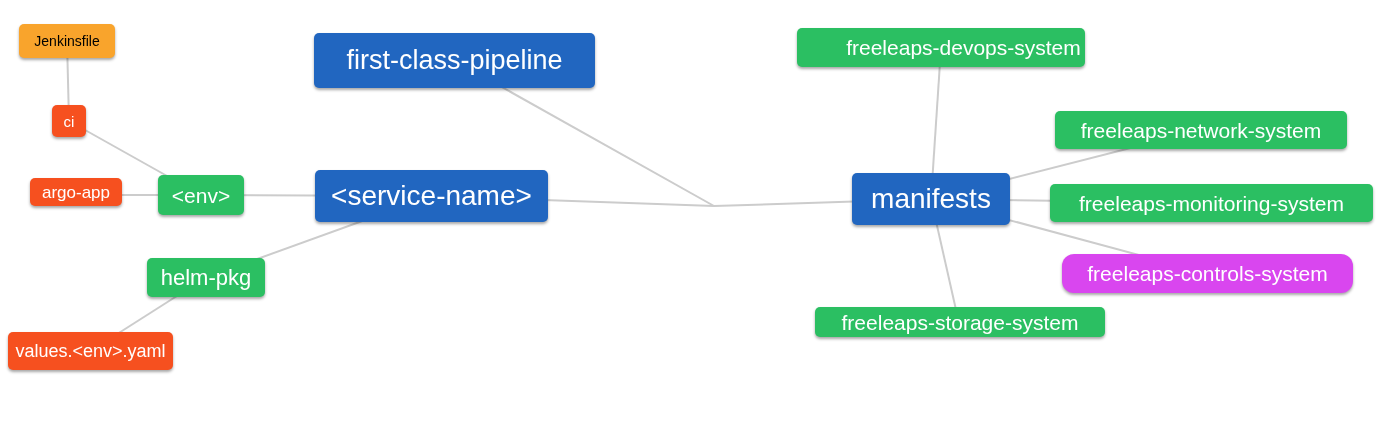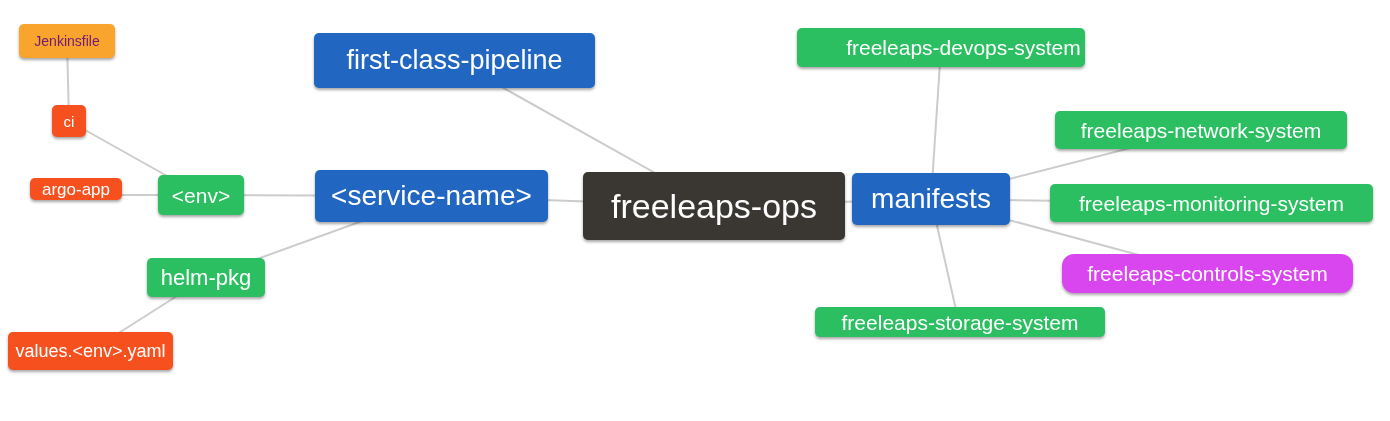--- a/index.html
+++ b/index.html
@@ -51,27 +51,26 @@
       <line x1="454.5" y1="60.5" x2="714" y2="206" stroke="#cccccc" stroke-width="2"></line>
       <line x1="431.5" y1="196" x2="714" y2="206" stroke="#cccccc" stroke-width="2"></line>
       <line x1="714" y1="206" x2="931" y2="199" stroke="#cccccc" stroke-width="2"></line>
       <line x1="931" y1="199" x2="941" y2="47.5" stroke="#cccccc" stroke-width="2"></line>
       <line x1="931" y1="199" x2="1201" y2="130" stroke="#cccccc" stroke-width="2"></line>
       <line x1="931" y1="199" x2="1211.5" y2="203" stroke="#cccccc" stroke-width="2"></line>
       <line x1="931" y1="199" x2="1207.5" y2="273.5" stroke="#cccccc" stroke-width="2"></line>
       <line x1="931" y1="199" x2="960" y2="327.5" stroke="#cccccc" stroke-width="2"></line>
     </svg>
 
-  <div class="node" style="left: 19px; top: 24px; width: 96px; height: 34px; font-size: 14px; background: rgb(249, 164, 44); color: #701a75;">Jenkinsfile</div>
+  <div class="node" style="left: 19px; top: 24px; width: 96px; height: 34px; font-size: 14px; background: rgb(249, 164, 44); color: #000000;">Jenkinsfile</div>
   <div class="node" style="left: 52px; top: 105px; width: 34px; height: 32px; font-size: 15px; background: rgb(246, 80, 31); color: rgb(255, 255, 255);">ci</div>
-  <div class="node" style="left: 30px; top: 178px; width: 92px; height: 22px; font-size: 17px; background: rgb(246, 80, 31); color: rgb(255, 255, 255);">argo-app</div>
+  <div class="node" style="left: 30px; top: 178px; width: 92px; height: 28px; font-size: 17px; background: rgb(246, 80, 31); color: rgb(255, 255, 255);">argo-app</div>
   <div class="node" style="left: 158px; top: 175px; width: 86px; height: 40px; font-size: 21px; background: rgb(43, 191, 98); color: rgb(255, 255, 255);">&lt;env&gt;</div>
   <div class="node" style="left: 315px; top: 170px; width: 233px; height: 52px; font-size: 28px; background: rgb(33, 102, 192); color: rgb(255, 255, 255);">&lt;service-name&gt;</div>
   <div class="node" style="left: 314px; top: 33px; width: 281px; height: 55px; font-size: 27px; background: rgb(33, 102, 192); color: rgb(255, 255, 255); text-align: center;">first-class-pipeline</div>
-  <div class="node" style="left: 583px; top: 172px; width: 262px; height: 68px; font-size: 34px; background: rgb(58, 55, 51); color: rgb(255, 255, 255);">freeleaps-ops</div>
   <div class="node" style="left: 852px; top: 173px; width: 158px; height: 52px; font-size: 28px; background: rgb(33, 102, 192); color: rgb(255, 255, 255);">manifests</div>
   <div class="node" style="left: 797px; top: 28px; width: 288px; height: 39px; font-size: 21px; background: rgb(43, 191, 98); color: rgb(255, 255, 255); padding-left: 45px;">freeleaps-devops-system</div>
   <div class="node" style="left: 1055px; top: 111px; width: 292px; height: 38px; font-size: 21px; background: rgb(43, 191, 98); color: rgb(255, 255, 255);">freeleaps-network-system</div>
   <div class="node" style="left: 1050px; top: 184px; width: 323px; height: 38px; font-size: 21px; background: rgb(43, 191, 98); color: rgb(255, 255, 255);">freeleaps-monitoring-system</div>
   <div class="node" style="left: 1062px; top: 254px; width: 291px; height: 39px; font-size: 21px; background: #d946ef; color: rgb(255, 255, 255); border-radius: 12px;">freeleaps-controls-system</div>
   <div class="node" style="left: 815px; top: 307px; width: 290px; height: 30px; font-size: 21px; background: rgb(43, 191, 98); color: rgb(255, 255, 255);">freeleaps-storage-system</div>
   <div class="node" style="left: 147px; top: 258px; width: 118px; height: 39px; font-size: 22px; background: rgb(43, 191, 98); color: rgb(255, 255, 255);">helm-pkg</div>
   <div class="node" style="left: 8px; top: 332px; width: 165px; height: 38px; font-size: 18px; background: rgb(246, 80, 31); color: rgb(255, 255, 255); text-align: right;">values.&lt;env&gt;.yaml</div>
 </div>
 

